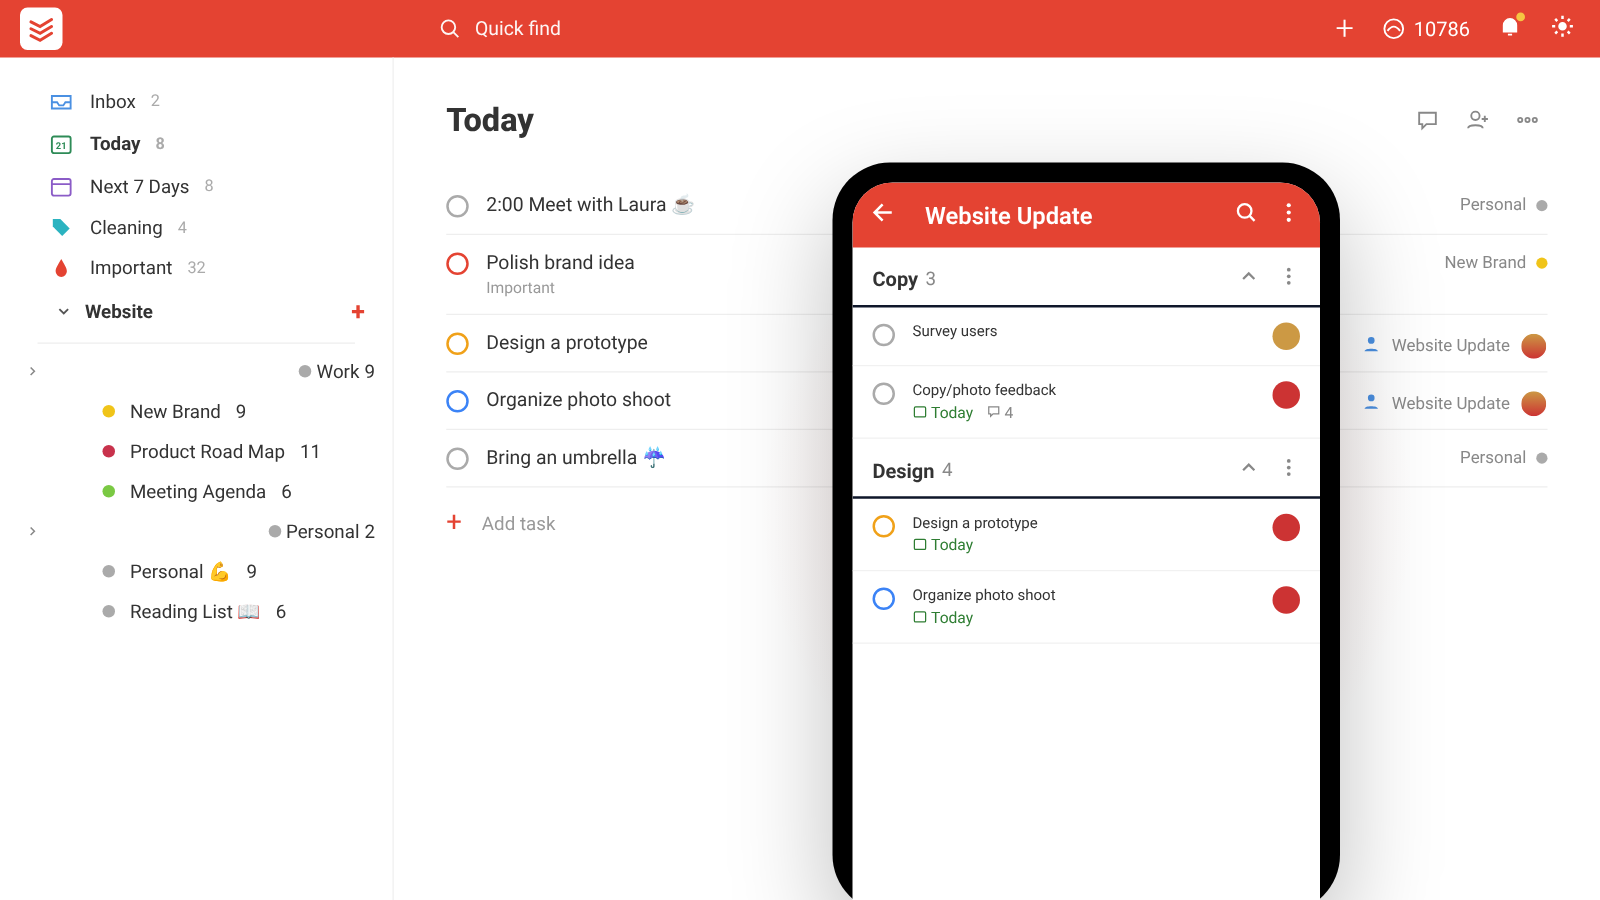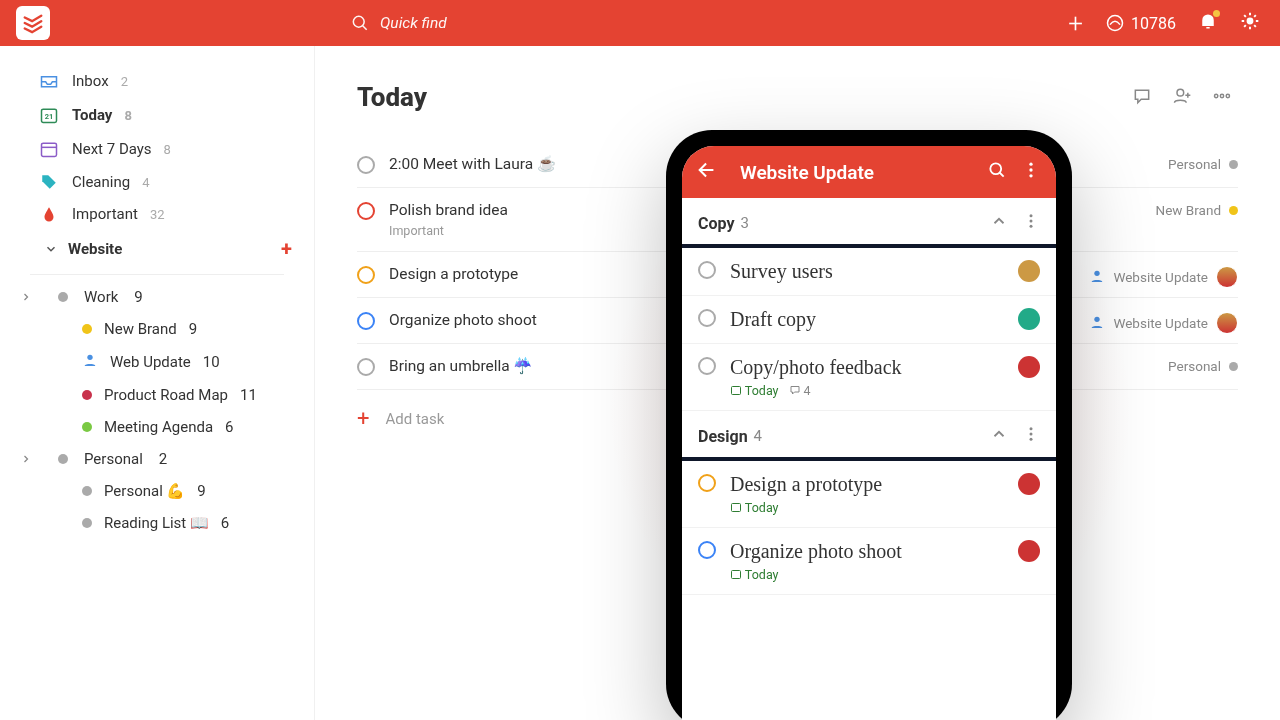--- a/index.html
+++ b/index.html
@@ -1,41 +1,41 @@
 <!DOCTYPE html>
 <html><head>
 <meta charset="utf-8">
 <style>
   * { box-sizing: border-box; margin: 0; padding: 0; font-family: -apple-system, "Segoe UI", Roboto, Helvetica, Arial, sans-serif; }
   body { background:#fff; width:1280px; height:720px; overflow:hidden; position:relative; font-size:15px; color:#333; }
   
   .topbar { background:#e44332; height:46px; display:flex; align-items:center; padding:0 10px; color:#fff; }
   .logo { width:34px; height:34px; background:#fff; border-radius:6px; display:flex; align-items:center; justify-content:center; margin-left:6px; margin-right:300px;}
   .logo svg { width:22px; height:22px; }
-  .qf { display:flex; align-items:center; gap:10px; opacity:.95;font-style:italic; }
+  .qf { display:flex; align-items:center; gap:10px; opacity:.95; }
   .spacer { flex:1; }
   .top-right { display:flex; align-items:center; gap:22px; margin-right:10px; }
   .top-right .plus { font-size:26px; font-weight:300; }
   .karma { display:flex; align-items:center; gap:6px; font-size:16px;}
   .bell-wrap { position:relative; }
   .dot { position:absolute; top:-1px; right:-2px; width:7px; height:7px; border-radius:50%; background:#f5c542; }
   
   .wrap { display:flex; height:calc(100% - 46px); }
   .sidebar { width:315px; border-right:1px solid #f0f0f0; padding:18px 0 0 0; overflow:hidden; }
   .nav-item { display:flex; align-items:center; gap:12px; padding:7px 14px 7px 38px; cursor:pointer; position:relative; }
   .nav-item .icon { width:22px; display:flex; justify-content:center; }
   .nav-item .label { font-size:15px; color:#333; }
   .nav-item .count { font-size:13px; color:#aaa; }
   .nav-item.active { font-weight:700; }
   .section-hdr { display:flex; align-items:center; gap:10px; padding:10px 14px 10px 38px; font-weight:700; }
   .section-hdr .chev { position:absolute; left:44px; }
   .section-hdr { position:relative; padding-left:68px; }
   .add-proj { position:absolute; right:22px; color:#e44332; font-size:20px; }
   .hr { height:1px; background:#eee; margin:6px 30px 6px 30px; }
-  .proj-item { display:flex; align-items:center; gap:16px; padding:7px 14px 7px 58px; position:relative; }
+  .proj-item { display:flex; align-items:center; gap:4px; padding:7px 14px 7px 58px; position:relative;justify-content:flex-end; }
   .proj-item .bullet { width:10px; height:10px; border-radius:50%; background:#aaa; }
   .proj-item .caret { position:absolute; left:20px; color:#666; }
   .subproj-item { display:flex; align-items:center; gap:12px; padding:7px 14px 7px 82px; }
   .subproj-item .bullet { width:10px; height:10px; border-radius:50%; }
   
   .main { flex:1; padding:36px 42px; position:relative; }
   .main h1 { font-size:26px; font-weight:800; }
   .main-actions { position:absolute; top:40px; right:48px; display:flex; gap:20px; color:#888; }
   .tasks { margin-top:30px; }
   .task { display:flex; align-items:flex-start; gap:14px; padding:13px 0; border-bottom:1px solid #eee; position:relative;}
@@ -50,29 +50,29 @@
   .add-task .plus { color:#e44332; font-size:22px; }
   
   .phone { position:absolute; left:666px; top:130px; width:406px; height:600px; background:#000; border-radius:46px; padding:16px 16px 0 16px; box-shadow:0 30px 80px rgba(0,0,0,.25); z-index:5;}
   .phone-inner { background:#fff; height:100%; border-radius:32px 32px 0 0; overflow:hidden; }
   .status-bar { background:#d1392c; height:30px; display:flex; align-items:center; justify-content:flex-end; padding:0 14px; gap:6px; color:#fff; font-size:13px;}
   .app-bar { background:#e44332; height:52px; display:flex; align-items:center; color:#fff; padding:0 8px; }
   .app-bar .back { width:34px; text-align:center; font-size:20px;}
   .app-bar .title { font-size:19px; font-weight:600; margin-left:16px; }
   .app-bar .grow { flex:1;}
   .app-bar .ic { width:34px; text-align:center; }
-  .p-section { padding:14px 16px 10px 16px; border-bottom:4px solid #0f172a; display:flex; align-items:center; }
+  .p-section { padding:14px 16px 10px 16px; border-bottom:2px solid #0f172a; display:flex; align-items:center; }
   .p-section .name { font-weight:700; font-size:16px; }
   .p-section .cnt { color:#888; margin-left:6px; font-size:15px;}
   .p-section .grow{flex:1;}
   .p-section .ic{ color:#888; margin-left:14px;}
   .p-task { padding:12px 16px; border-bottom:1px solid #f1f1f1; display:flex; gap:14px; align-items:flex-start; }
   .p-task .check { border-color:#aaa; }
   .p-task .body { flex:1; }
-  .p-task .name { font-size:20px;font-family:Liberation Serif, serif; }
+  .p-task .name { font-size:12px; }
   .p-task .meta2 { margin-top:4px; font-size:12.5px; color:#2e7d32; display:flex; gap:10px; align-items:center;}
   .p-task .av { width:22px; height:22px; border-radius:50%; background:#c33; }
   svg.ico{width:20px;height:20px;stroke:#fff;fill:none;stroke-width:1.8;}
   .gray svg.ico{stroke:#888;}
   .phone-glow{position:absolute;left:560px;top:100px;width:620px;height:620px;background:radial-gradient(circle at 50% 50%, rgba(228,67,50,.12), rgba(228,67,50,0) 60%);pointer-events:none;}
 </style>
 </head>
 <body>
 
 <div class="topbar">
@@ -179,28 +179,20 @@
         </svg>
       <span class="bullet"></span>
       <span class="label">Work</span>
       <span class="count">9</span>
     </div>
     <div id="work-children">
         <div class="subproj-item">
           <span class="bullet" style="background:#f0c419"></span>
           <span class="label">New Brand</span>
           <span class="count">9</span>
-        </div>
-        <div class="subproj-item">
-          <span class="assignee-icon"><svg viewBox="0 0 24 24">
-              <circle cx="12" cy="8" r="4"></circle>
-              <path d="M4 21c0-4 16-4 16 0z"></path>
-            </svg></span>
-          <span class="label">Web Update</span>
-          <span class="count">10</span>
         </div>
         <div class="subproj-item">
           <span class="bullet" style="background:#c8324c"></span>
           <span class="label">Product Road Map</span>
           <span class="count">11</span>
         </div>
         <div class="subproj-item">
           <span class="bullet" style="background:#7ac943"></span>
           <span class="label">Meeting Agenda</span>
           <span class="count">6</span>
@@ -354,27 +346,20 @@
         <div class="p-task">
           <span class="check" style="border-color:#aaa"></span>
           <span class="body">
             <div class="name">Survey users</div>
           </span>
           <span class="av" style="background:#c94"></span>
         </div>
         <div class="p-task">
           <span class="check" style="border-color:#aaa"></span>
           <span class="body">
-            <div class="name">Draft copy</div>
-          </span>
-          <span class="av" style="background:#2a8"></span>
-        </div>
-        <div class="p-task">
-          <span class="check" style="border-color:#aaa"></span>
-          <span class="body">
             <div class="name">Copy/photo feedback</div>
             <div class="meta2">
               <span><svg width="12" height="12" viewBox="0 0 24 24" fill="none" stroke="#2e7d32" stroke-width="2" style="vertical-align:-1px">
                   <rect x="3" y="5" width="18" height="16" rx="2"></rect>
                 </svg> Today</span>
               <span style="color:#888"><svg width="12" height="12" viewBox="0 0 24 24" fill="none" stroke="#888" stroke-width="2" style="vertical-align:-1px">
                   <path d="M4 5h16v11H11l-4 4v-4H4z"></path>
                 </svg> 4</span>
             </div>
           </span>

